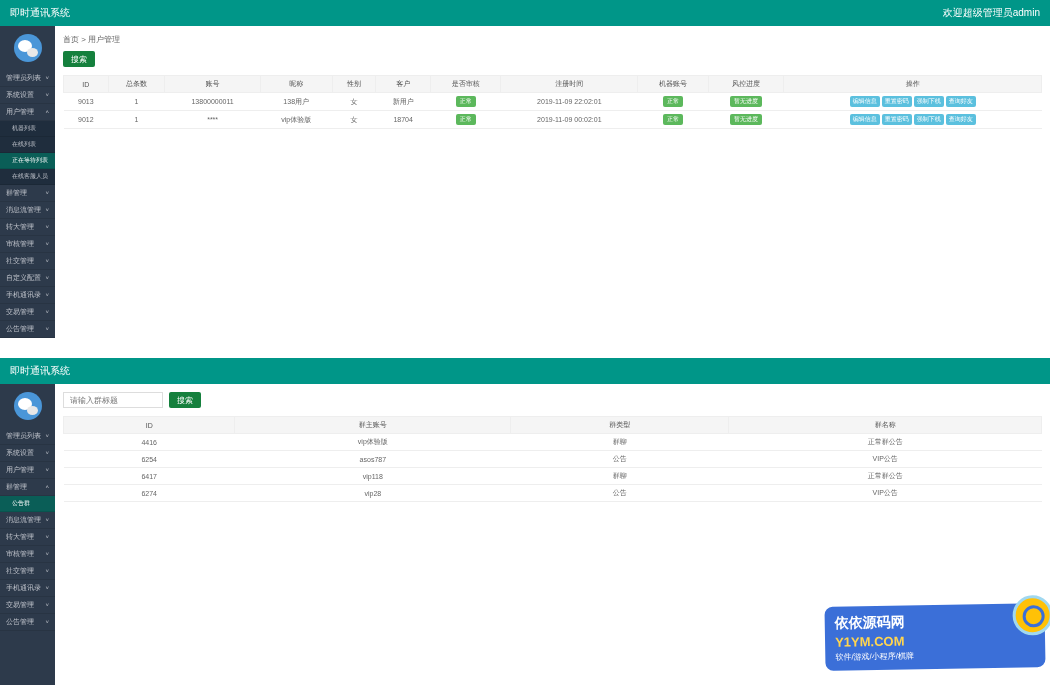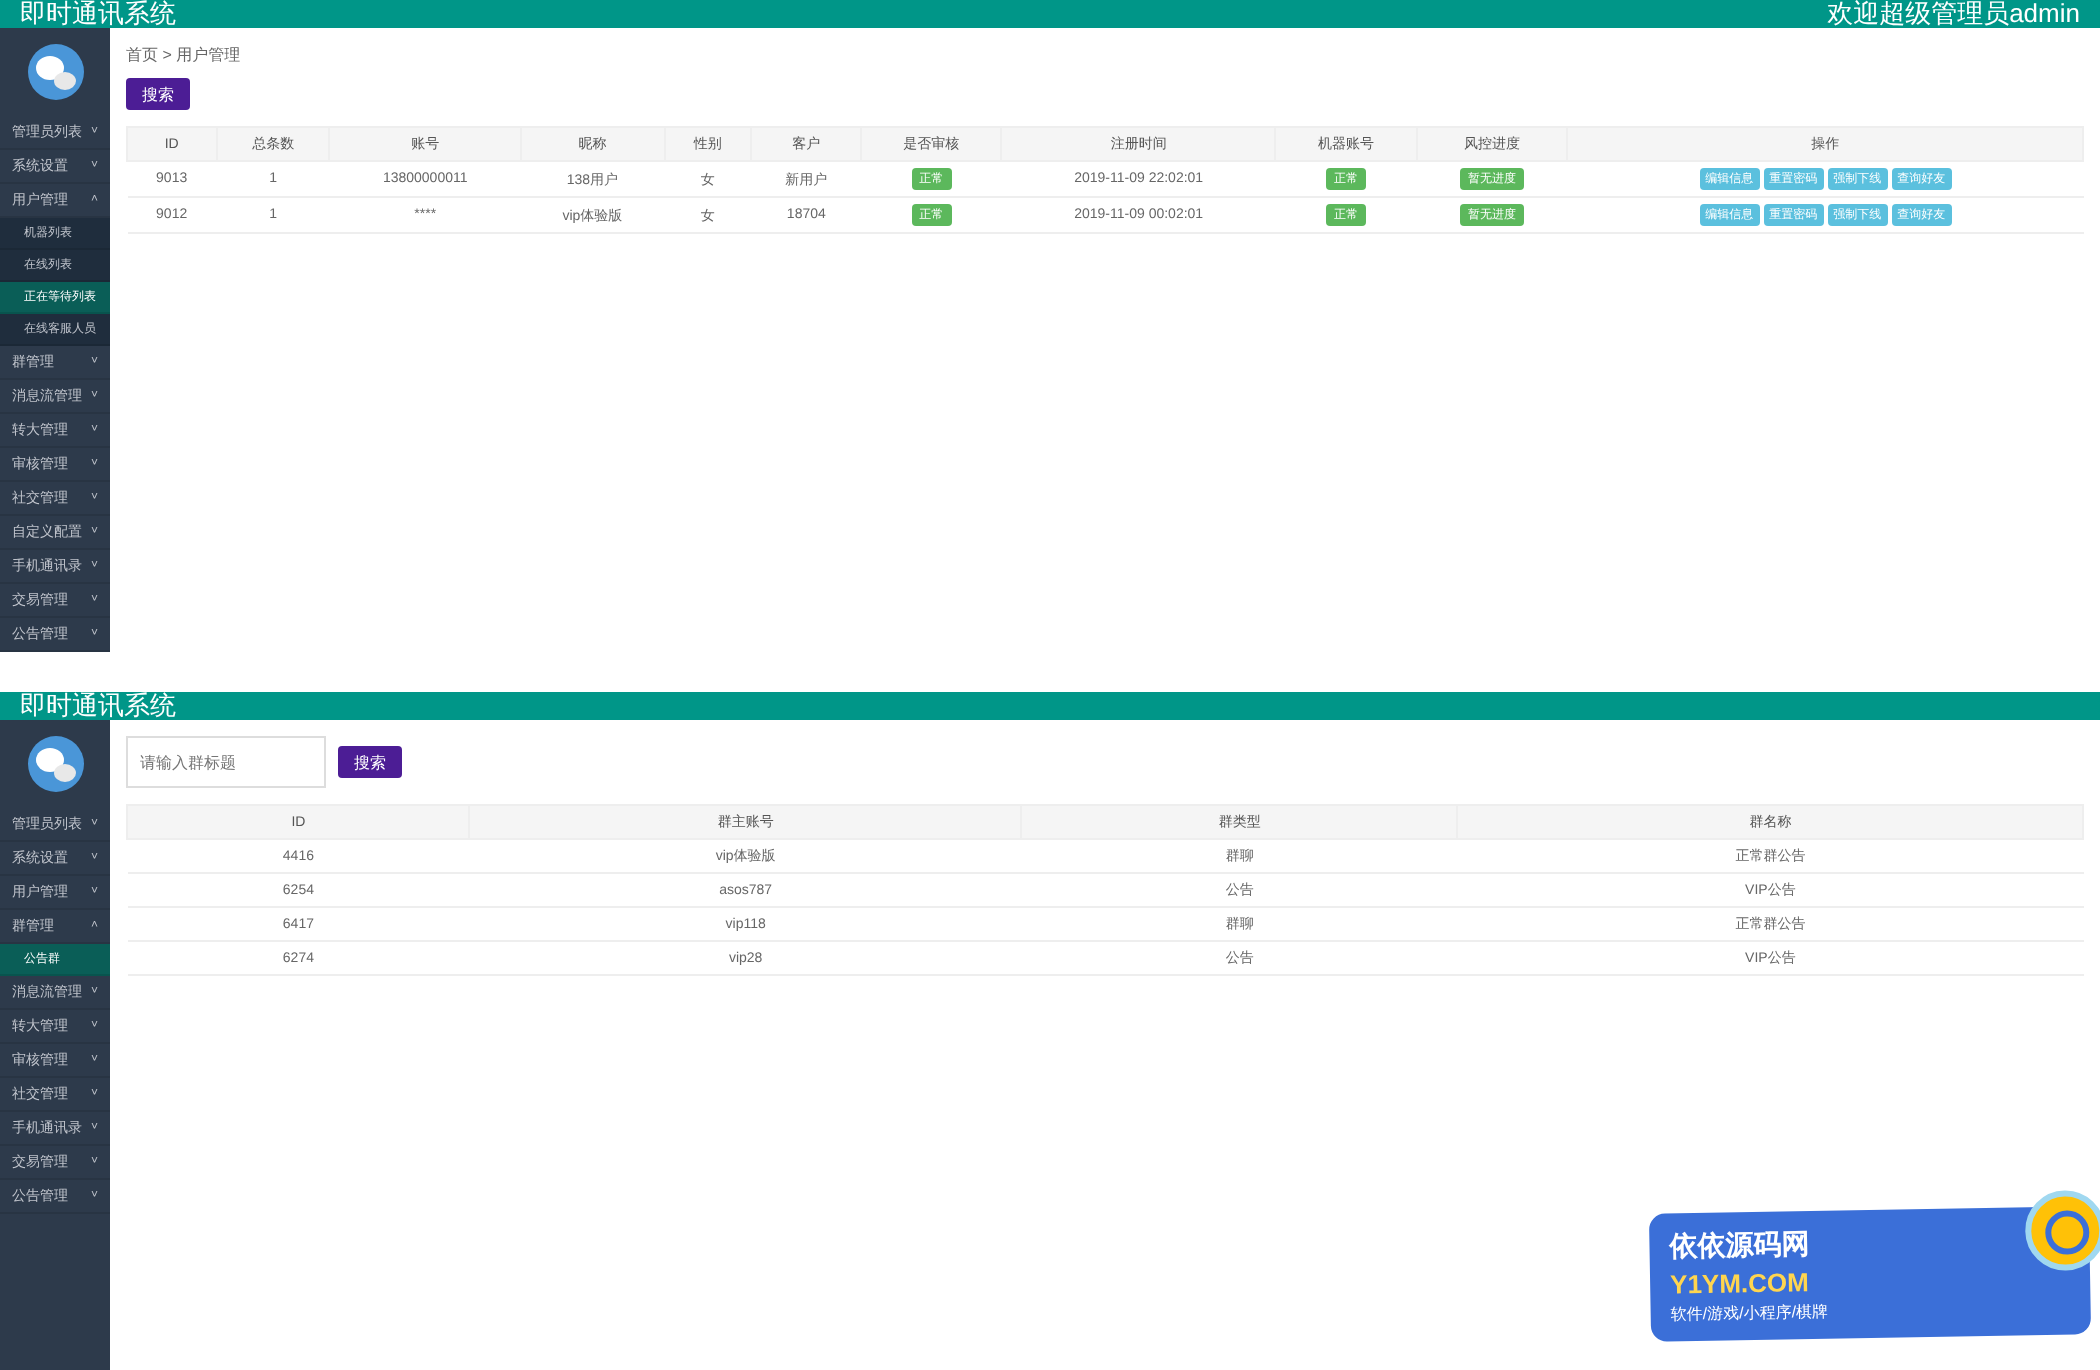--- a/index.html
+++ b/index.html
@@ -1,33 +1,33 @@
 <!DOCTYPE html>
 <html><head>
 <meta charset="utf-8">
 <style>
 *{margin:0;padding:0;box-sizing:border-box;font-family:Arial,sans-serif}
 body{background:#fff;font-size:10px}
 .app{width:1050px}
-.topbar{background:#009688;color:#fff;height:14px;display:flex;align-items:center;justify-content:space-between;padding:0 10px;font-size:13px}
+.topbar{background:#009688;color:#fff;height:26px;display:flex;align-items:center;justify-content:space-between;padding:0 10px;font-size:10px}
 .container{display:flex}
 .sidebar{width:55px;background:#2d3a4b;color:#c0c4cc;min-height:300px;flex-shrink:0}
 .logo-box{display:flex;justify-content:center;padding:8px 0}
 .logo{width:28px;height:28px;border-radius:50%;background:#4a96d8;display:flex;align-items:center;justify-content:center;position:relative}
 .logo::before{content:"";width:14px;height:12px;border-radius:50%;background:#fff;position:absolute;top:6px;left:4px}
 .logo::after{content:"";width:11px;height:9px;border-radius:50%;background:#e8e8e8;position:absolute;bottom:5px;right:4px}
 .nav-item{display:flex;align-items:center;justify-content:space-between;padding:3px 6px;font-size:7px;cursor:pointer;border-bottom:1px solid rgba(0,0,0,0.1)}
 .nav-item.sub{padding-left:12px;background:#1f2d3d;font-size:6px}
 .nav-item.active{background:#0a5e57;color:#fff}
 .chev{font-size:6px}
 .main{flex:1;background:#fff;padding:8px}
 .bc{font-size:8px;color:#666;margin-bottom:6px}
 .toolbar{display:flex;gap:6px;margin-bottom:8px;align-items:center}
-.search{border:1px solid #ddd;padding:12px 6px;font-size:8px;width:100px;height:16px}
-.btn-g{background:#4c1d95;color:#fff;border:none;padding:2px 8px;font-size:8px;border-radius:2px;cursor:pointer;height:16px}
+.search{border:1px solid #ddd;padding:2px 6px;font-size:8px;width:100px;height:16px}
+.btn-g{background:#15803d;color:#fff;border:none;padding:2px 8px;font-size:8px;border-radius:2px;cursor:pointer;height:16px}
 table{width:100%;border-collapse:collapse;font-size:7px}
 th{background:#f5f5f5;padding:3px 4px;text-align:center;font-weight:normal;color:#555;border:1px solid #eee}
 td{padding:3px 4px;text-align:center;border-bottom:1px solid #eee;color:#666}
 .tag-g{background:#5cb85c;color:#fff;padding:1px 4px;border-radius:2px;font-size:6px;display:inline-block}
 .tag-b{background:#5bc0de;color:#fff;padding:1px 3px;border-radius:2px;font-size:6px;display:inline-block;margin:0 1px}
 .gap{height:20px;background:#fff}
 .badge{position:fixed;bottom:5px;right:5px;width:220px;height:75px}
 .badge-bg{background:#3b6fd8;border-radius:8px;padding:8px 10px;position:relative;transform:rotate(-1deg)}
 .badge-t1{color:#fff;font-size:14px;font-weight:bold}
 .badge-t2{color:#ffd54f;font-size:13px;font-weight:bold;margin-top:2px}

